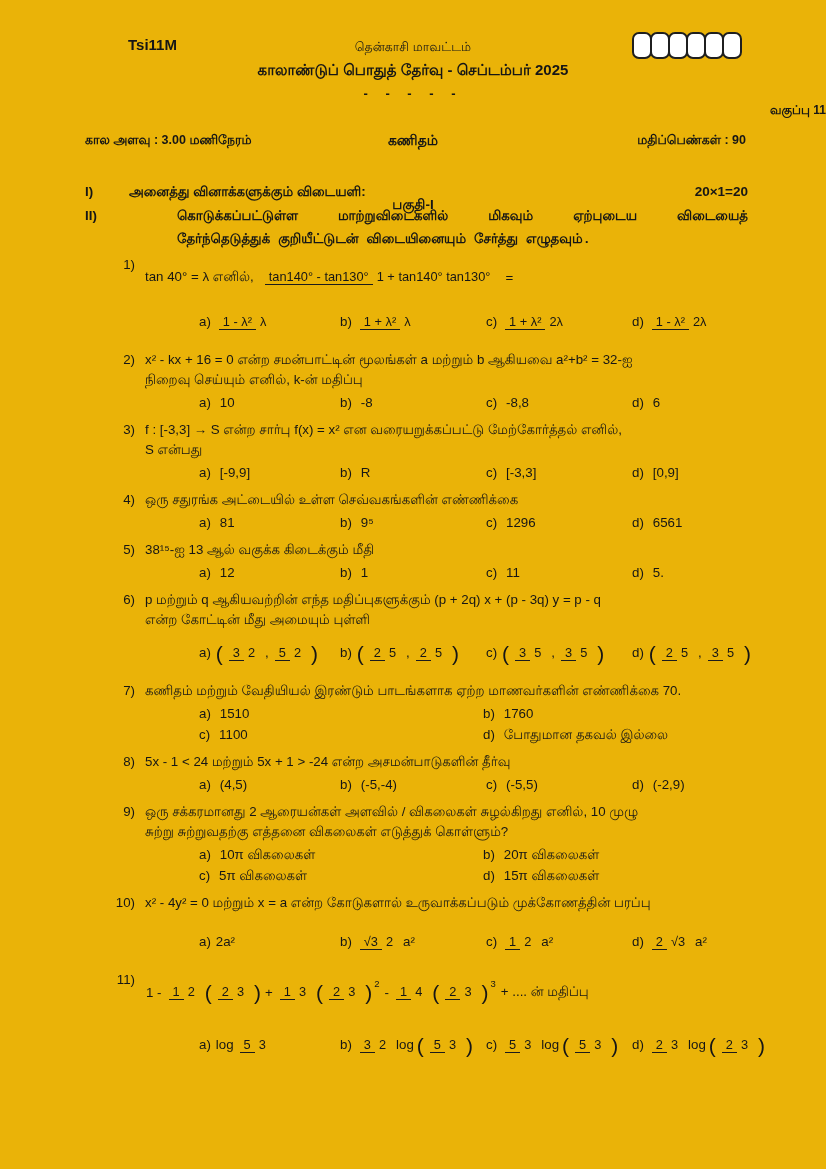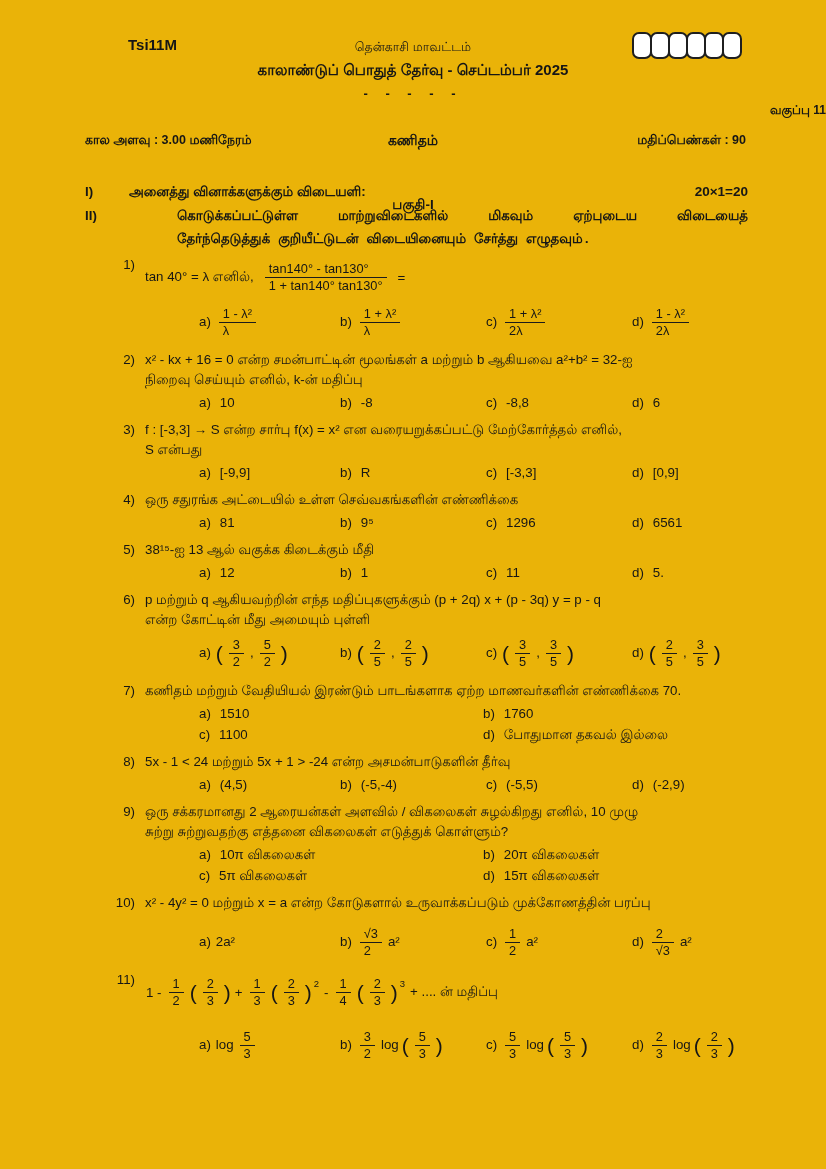--- a/index.html
+++ b/index.html
@@ -36,21 +36,21 @@
   .qbody .ln{line-height:20px;}
   .opts{margin-left:114px;display:grid;margin-top:2px;}
   .opts4{grid-template-columns:141px 146px 146px 1fr;}
   .opts2{grid-template-columns:284px 1fr;}
   .opt{display:flex;align-items:center;gap:7px;min-height:21px;line-height:20px;}
   .fopt{gap:3px;min-height:42px;}
   .olabel{margin-right:2px;}
 
   
   .mline{display:flex;align-items:center;gap:8px;min-height:44px;}
-  .frac{display:inline-flex;flex-direction:column;text-align:left;vertical-align:middle;margin:4px 3px;font-size:12.8px;}
+  .frac{display:inline-flex;text-align:right;vertical-align:middle;margin:4px 3px;font-size:12.8px;}
   .fn{display:block;padding:0 4px;border-bottom:1.4px solid #1c1c1c;line-height:1.2;}
   .fd{display:block;padding:0 4px;line-height:1.2;}
   .bp{font-size:21px;font-weight:400;line-height:1;}
   .psup{font-size:9.5px;position:relative;top:-9px;left:-1px;}
   .mop{margin:0 1px;}
 </style>
 </head>
 <body>
 
 <div class="page">

